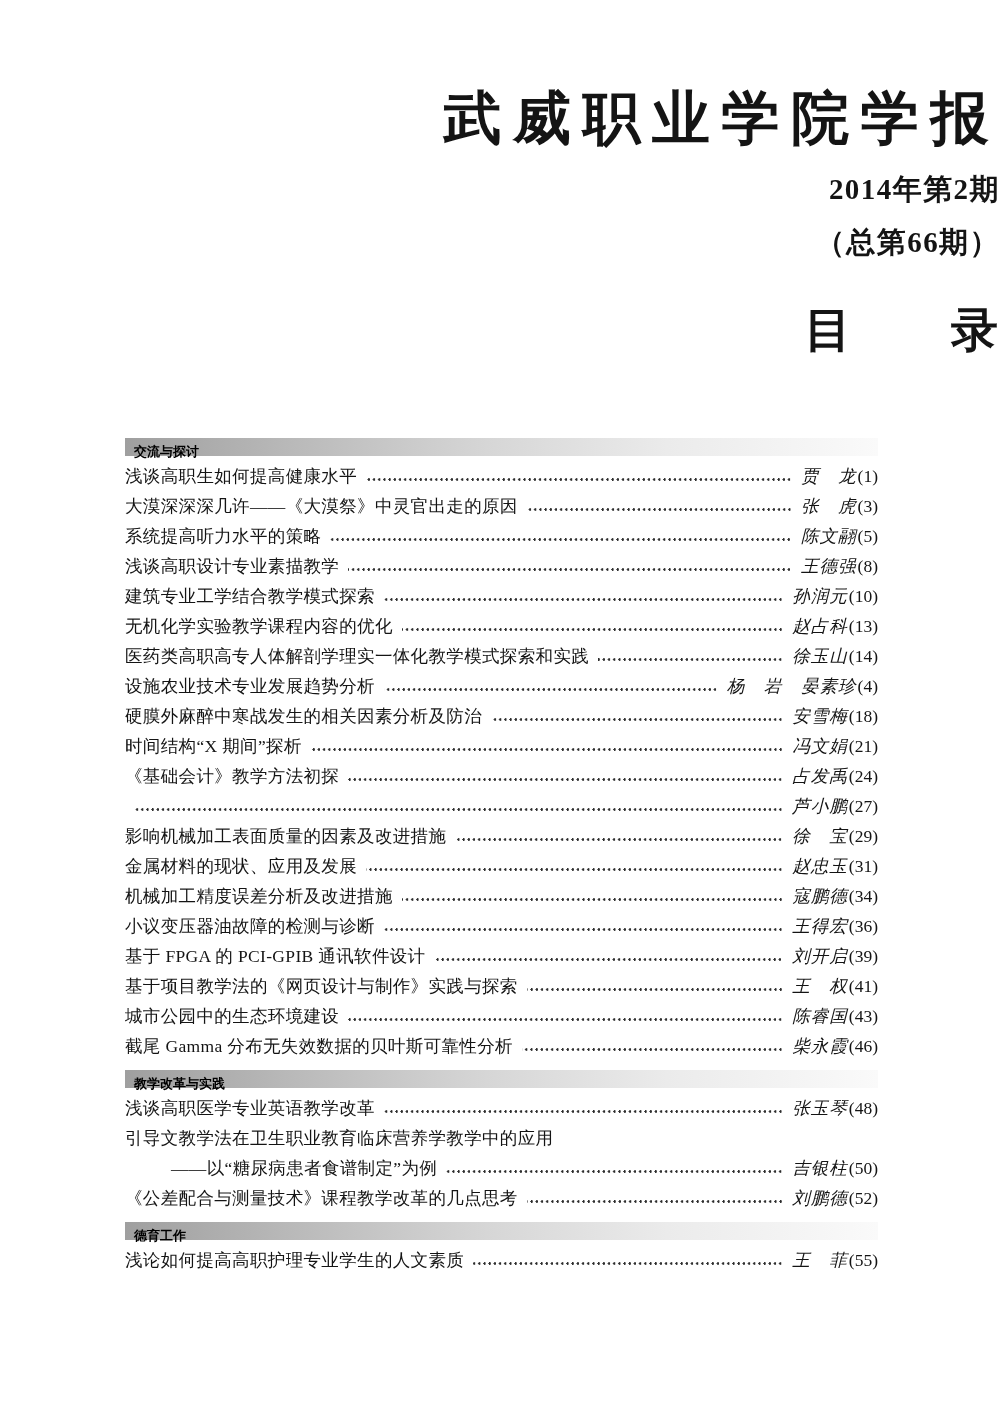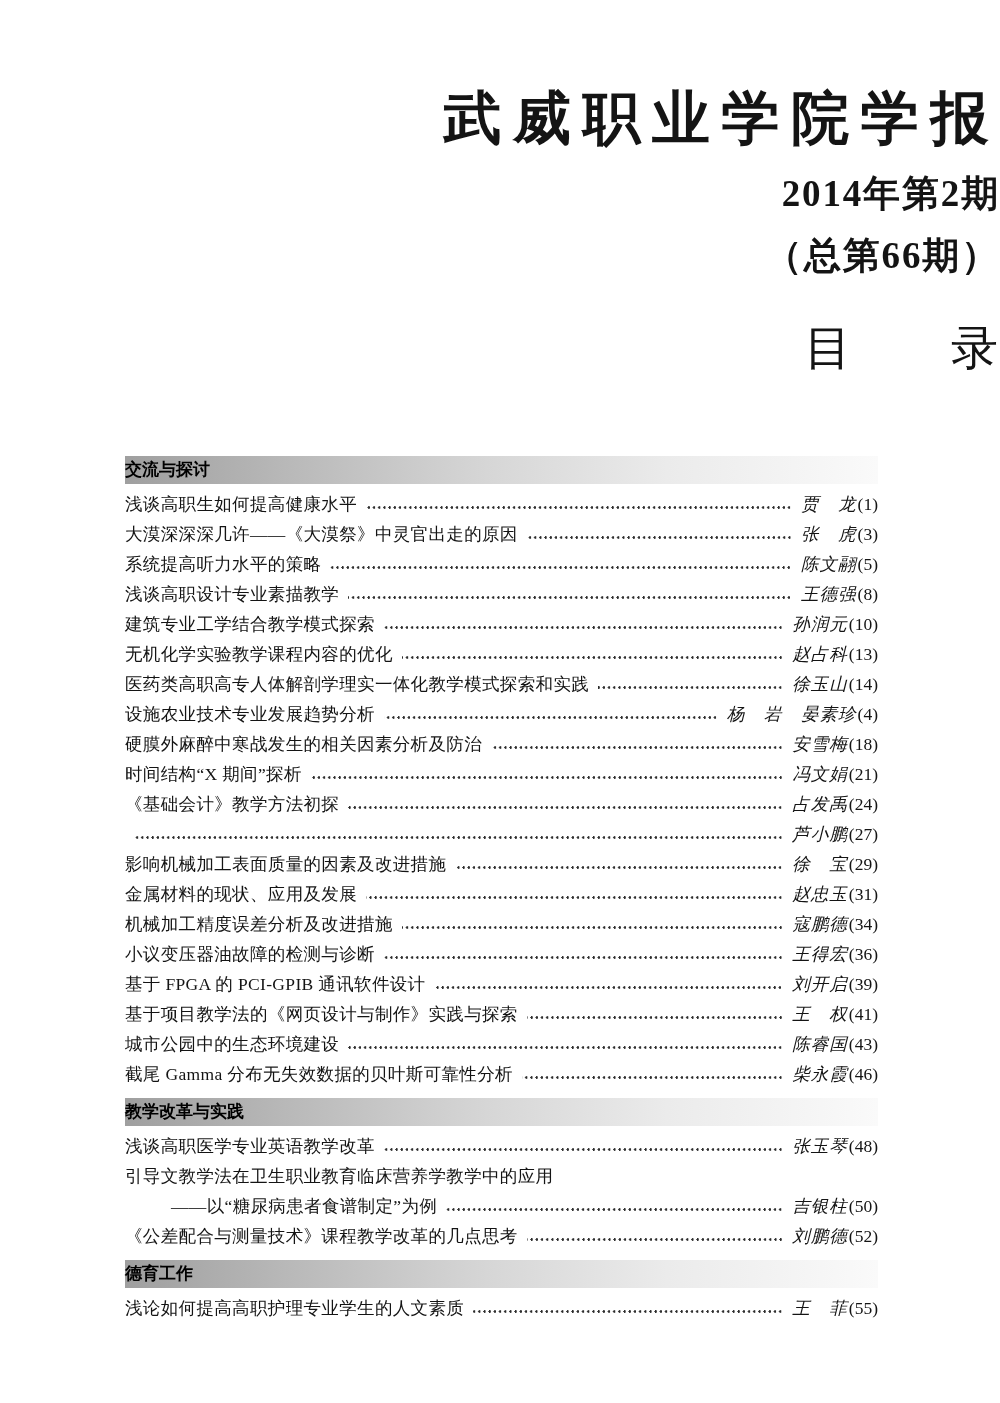--- a/index.html
+++ b/index.html
@@ -27,47 +27,48 @@
   .journal-title {
     margin: 0;
     font-size: 58px;
     font-weight: bold;
     line-height: 1.15;
     letter-spacing: 0.20em;
     text-indent: 0.20em;
     white-space: nowrap;
   }
   .issue-line {
-    font-size: 37px;
+    font-size: 29px;
     font-weight: bold;
     line-height: 1.12;
     letter-spacing: 0.05em;
   }
   .issue-line.first { margin-top: 20px; }
   .issue-line.second { margin-top: 21px; }
   .toc-title {
     margin: 46px 0 0 0;
     font-size: 47px;
-    font-weight: normal;
+    font-weight: bold;
     line-height: 1.1;
     letter-spacing: 0.04em;
   }
   .sections {
     width: 753px;
     margin-left: 125px;
     margin-top: 82px;
   }
   .section-bar {
-    height: 28px;
+    height: 18px;
     line-height: 27px;
+    padding-left: 9px;
     margin: 9px 0 5px 0;
     background: linear-gradient(90deg, #9f9f9f 0%, #b9b9b9 22%, #d6d6d6 48%, #ebebeb 72%, #fafafa 100%);
     font-family: "Liberation Sans", "DejaVu Sans", sans-serif;
     font-weight: bold;
-    font-size: 17px;
+    font-size: 13px;
     color: #000000;
   }
   .section-bar.first { margin-top: 0; }
   .row {
     display: flex;
     align-items: baseline;
     height: 30px;
     line-height: 30px;
     font-size: 17.5px;
     white-space: nowrap;

